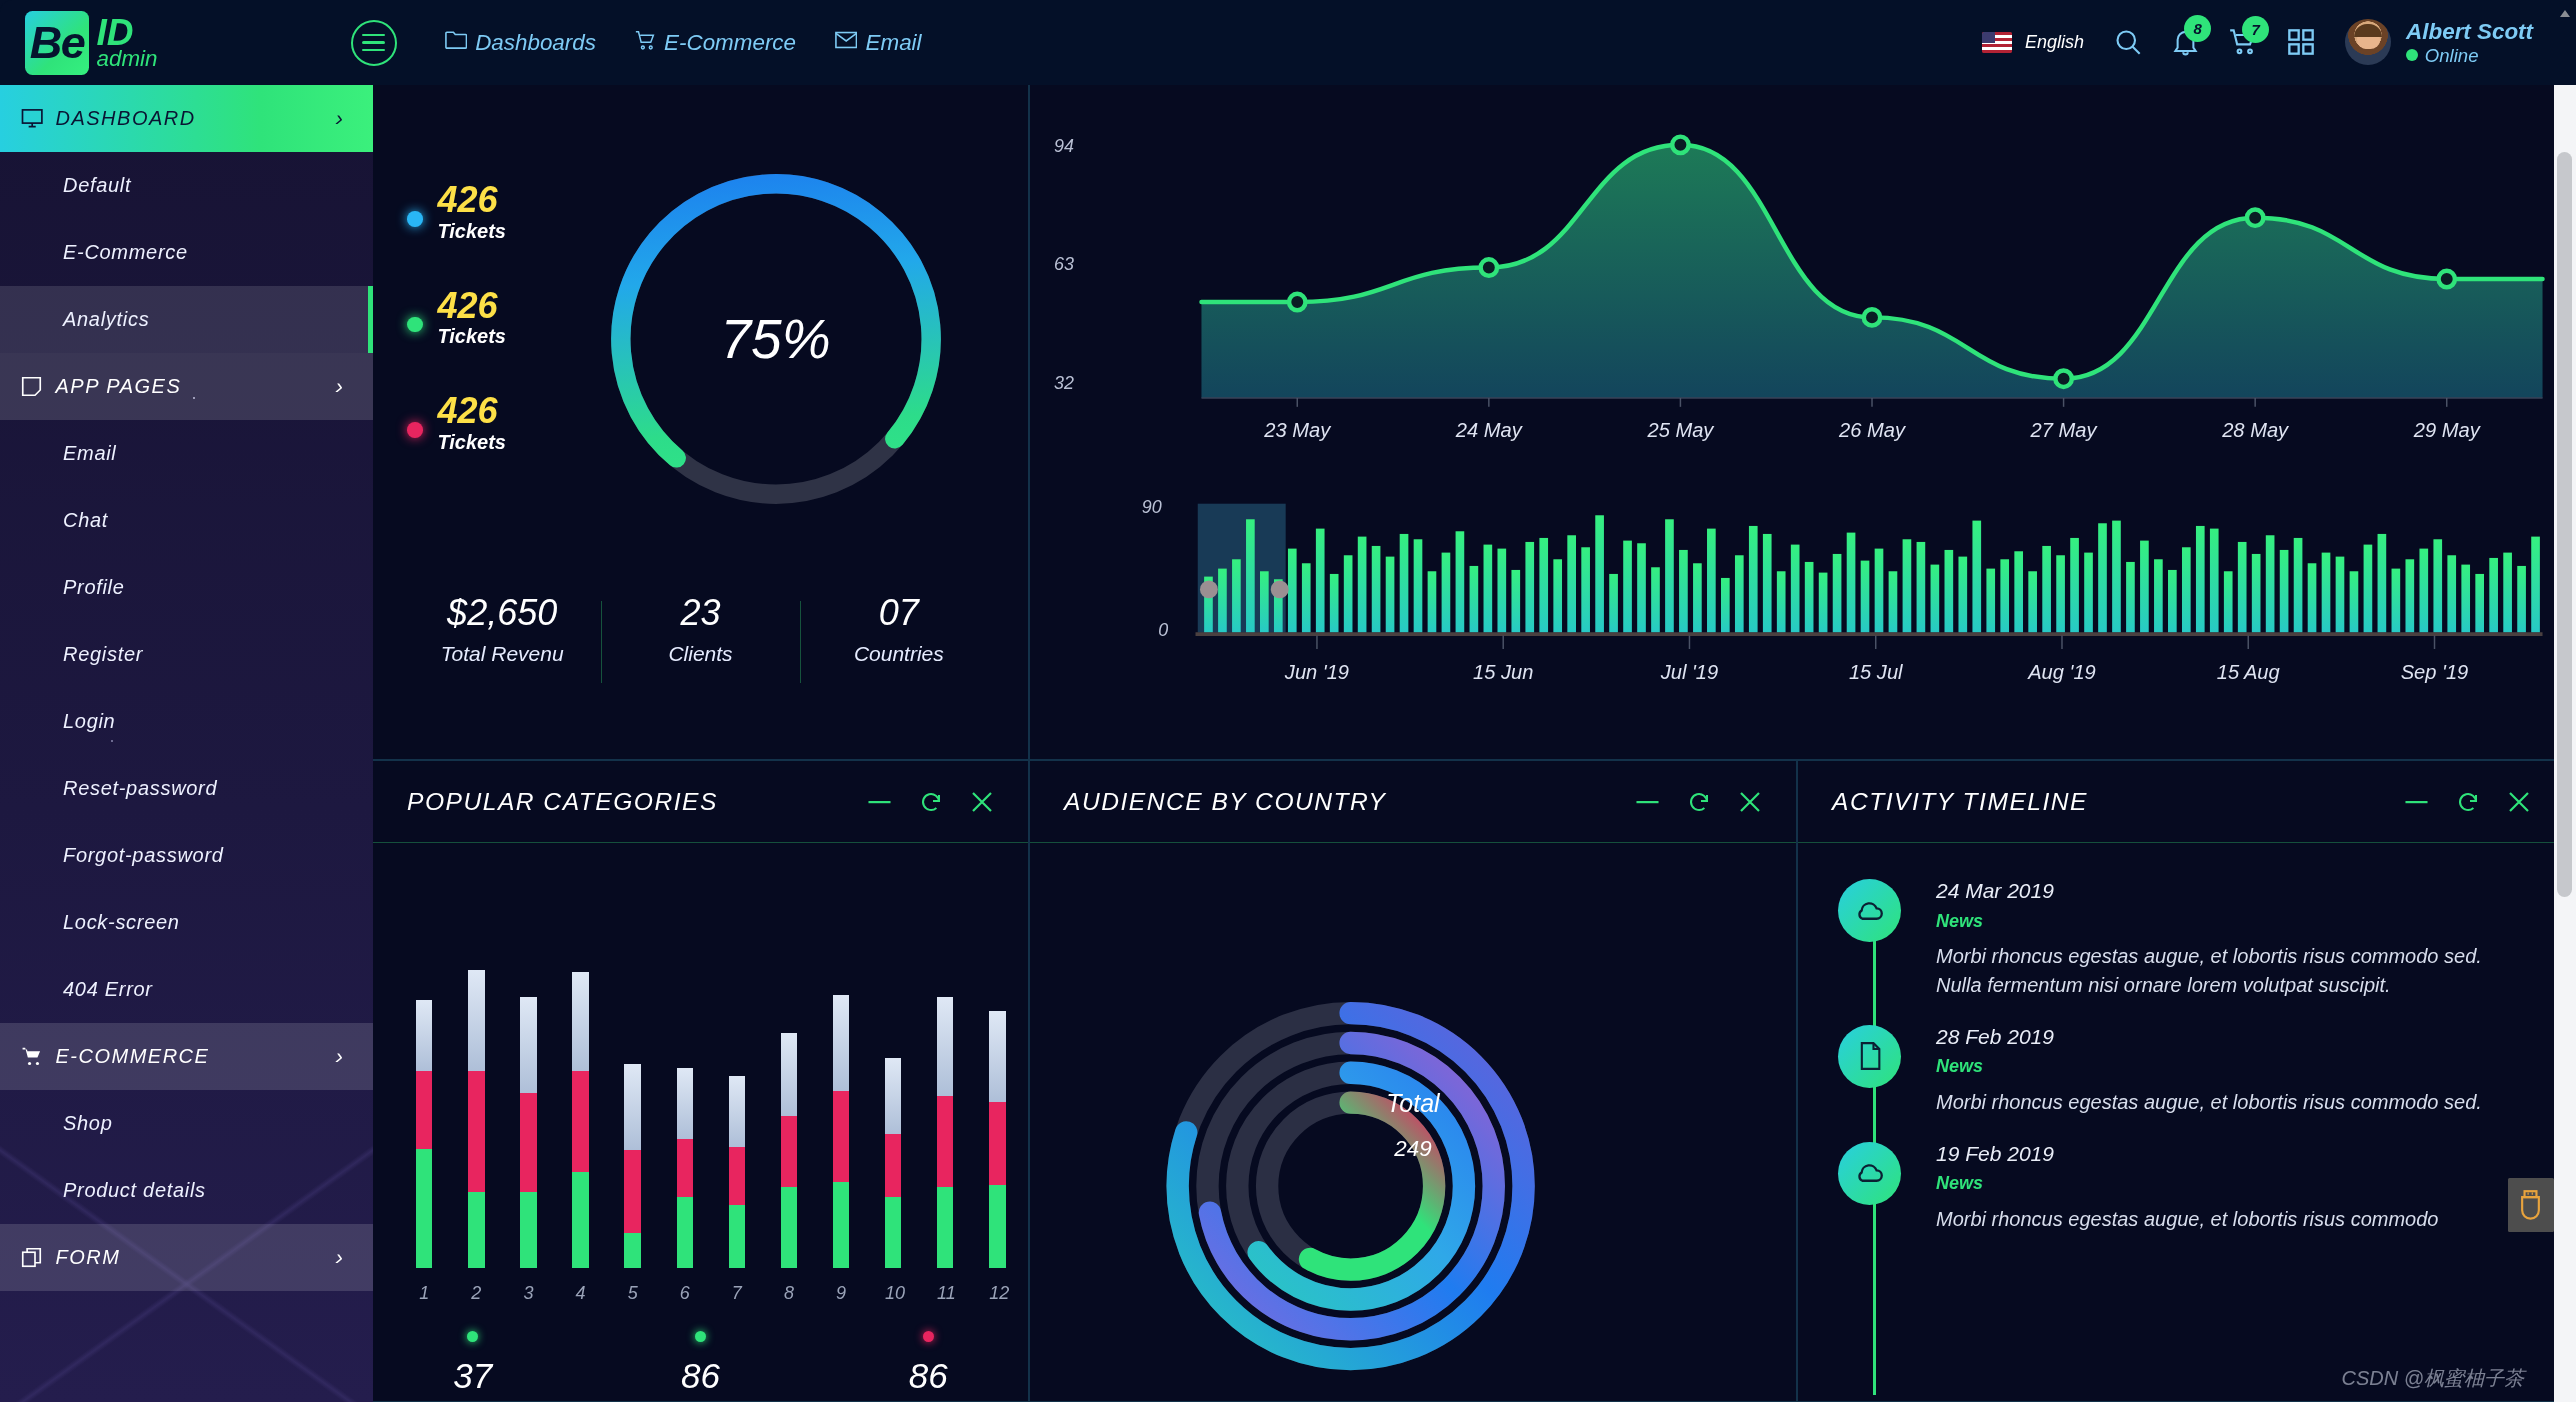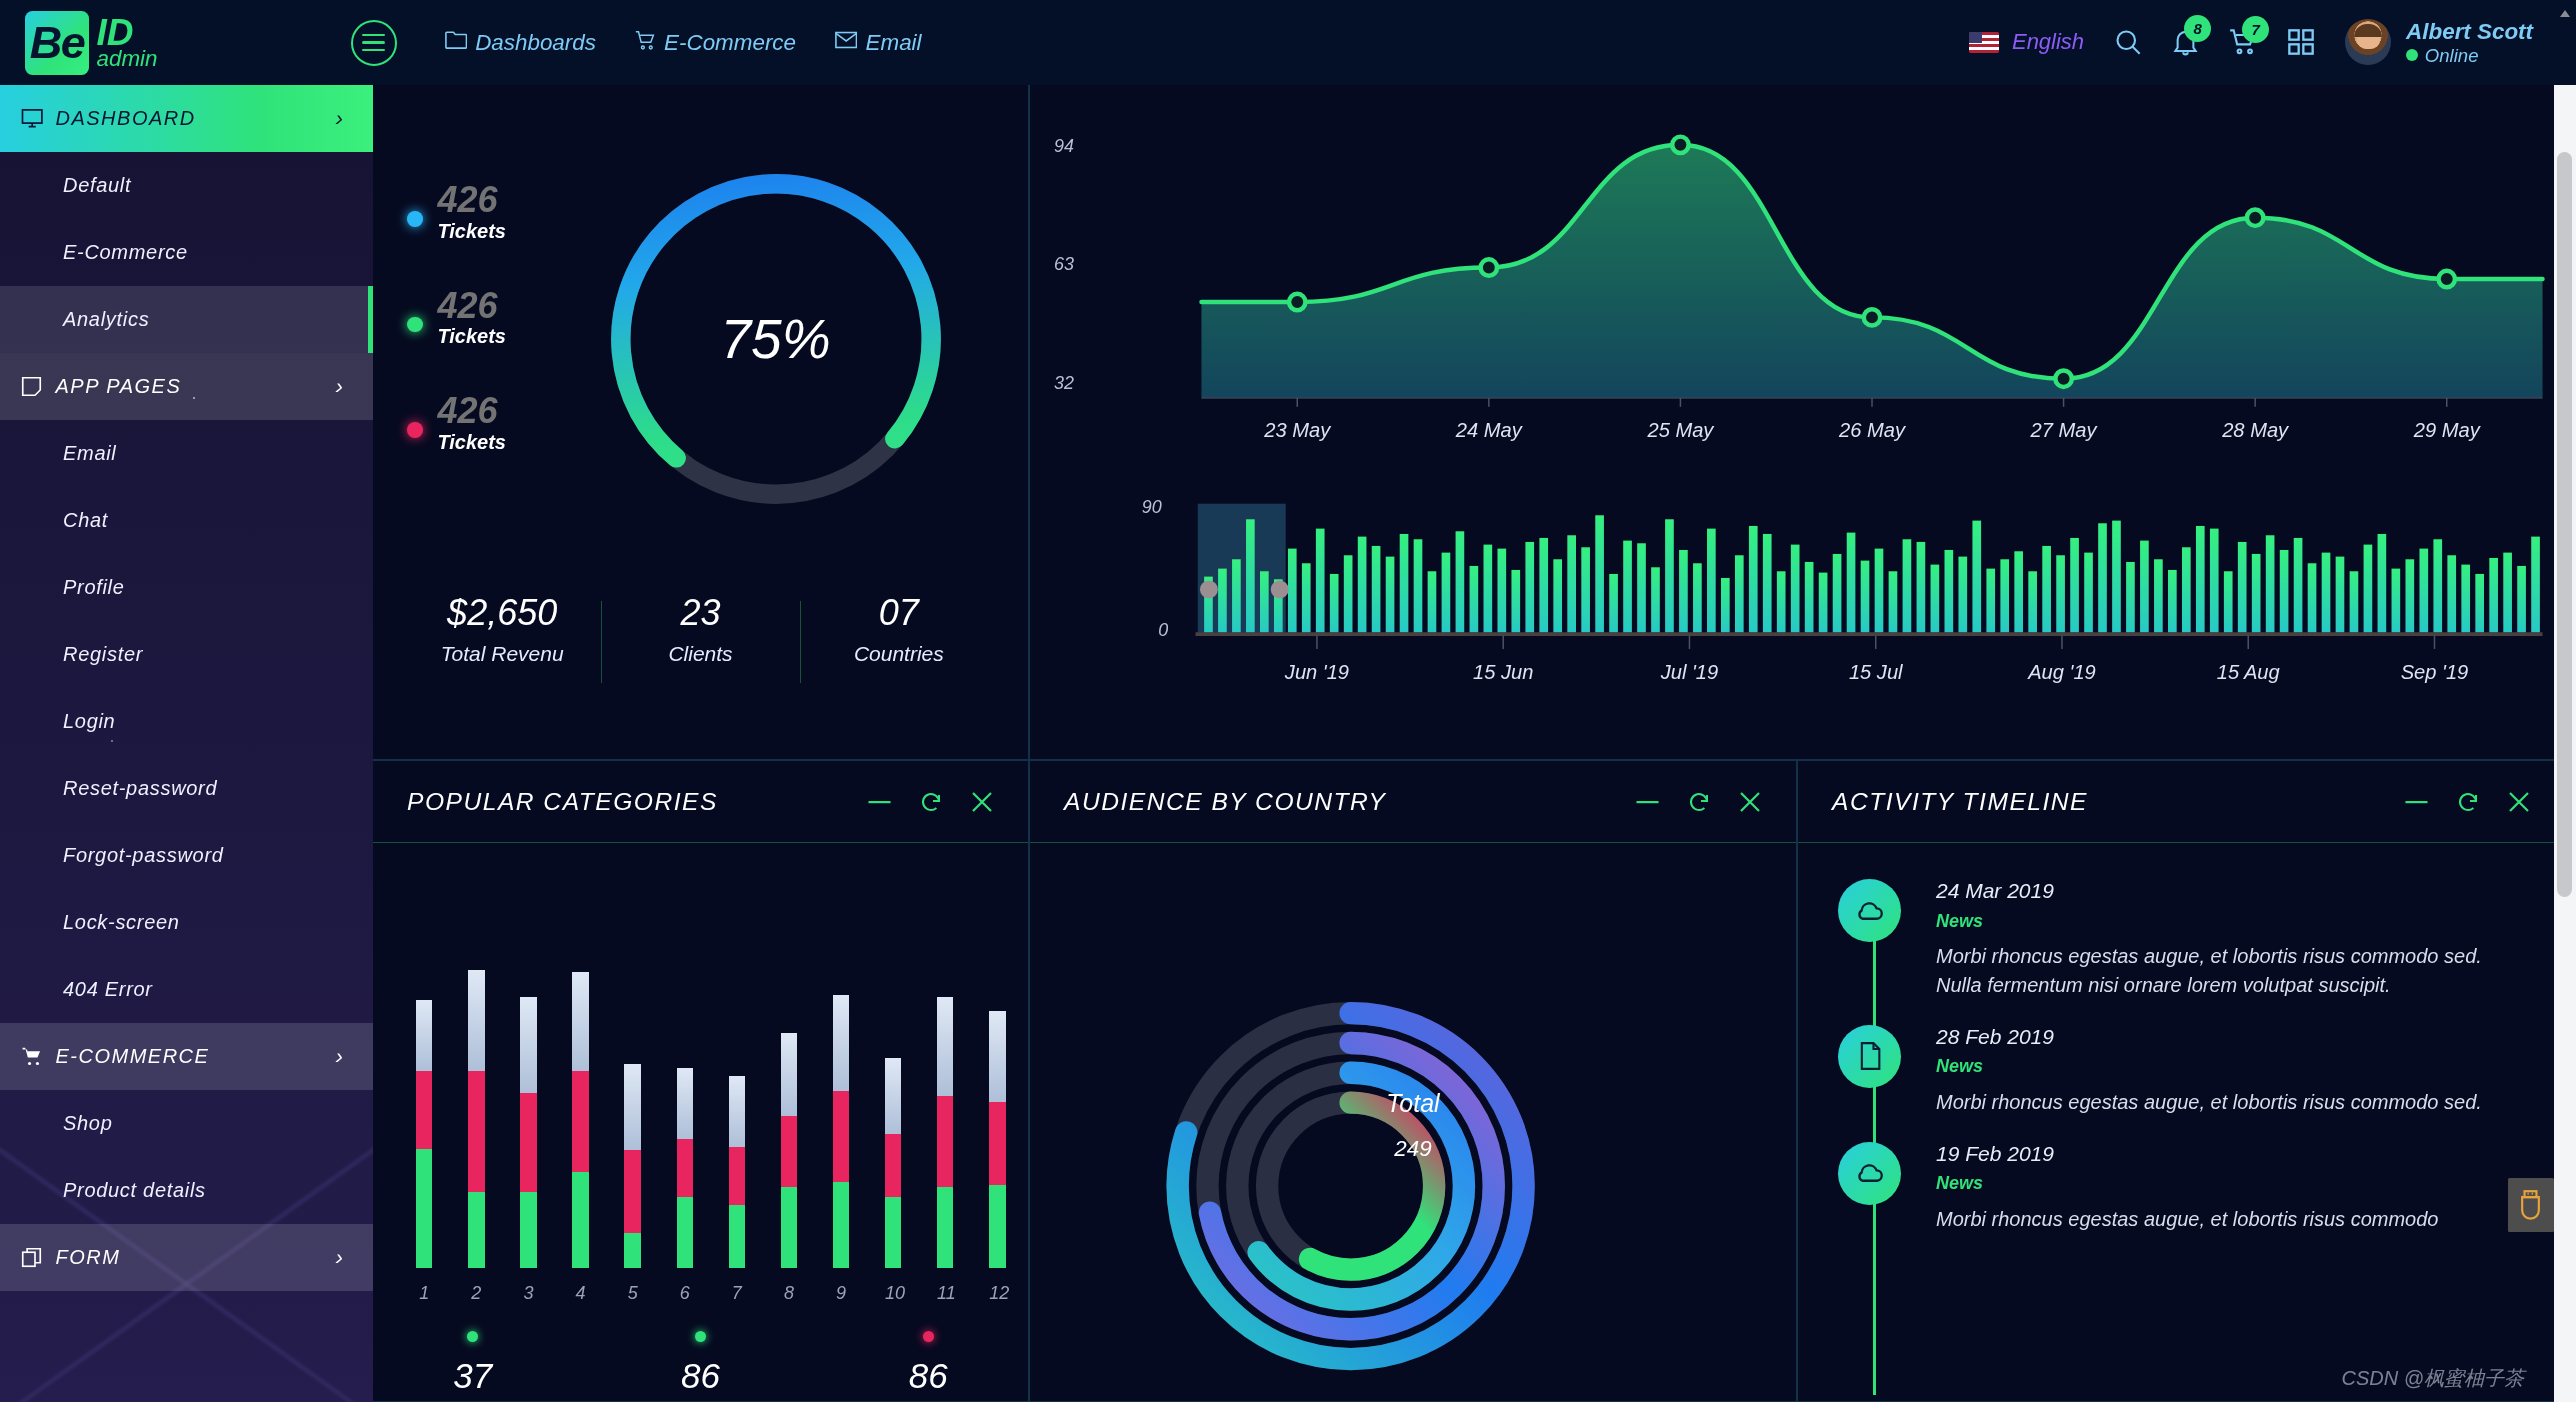--- a/index.html
+++ b/index.html
@@ -39,21 +39,21 @@
   .topnav { display:flex; align-items:center; gap:39px; margin-left: 48px; }
   .topnav a { color:#7ecbf5; font-size:22.4px; text-decoration:none; display:flex; align-items:center; gap:8.2px; }
   .topnav .ic { font-size:20px; }
 
   .header-right { margin-left:auto; display:flex; align-items:center; gap:30px; padding-right: 43px; }
   .flag { width:30px; height:21px; border-radius:2.2px; overflow:hidden; position:relative; flex:none;
           background:#b22234; }
   .flag .stripes { position:absolute; inset:0;
     background: repeating-linear-gradient(#b22234 0 3px, #ffffff 3px 6px); }
   .flag .canton { position:absolute; left:0; top:0; width:13.4px; height:11.2px; background:#3c3b6e; }
-  .lang { color:#8b5cf6; font-size:22px; }
+  .lang { color:#ffffff; font-size:18px; }
   .hicon { color:#7ecbf5; position:relative; cursor:pointer; display:flex; align-items:center; }
   .hicon svg { display:block; }
   .badge {
     position:absolute; top:-12px; right:-12px; width:27px; height:27px; border-radius:50%;
     background:#2fe37a; color:#06142e; font-size:15px; font-weight:bold;
     display:flex; align-items:center; justify-content:center;
   }
   .avatar {
     width:46px; height:46px; border-radius:50%; overflow:hidden; flex:none;
     background: radial-gradient(circle at 50% 35%, #d8a87c 0 36%, #6b4226 37% 52%, #2b3a55 53% 100%);
@@ -119,21 +119,21 @@
   .card-acts { margin-left:auto; display:flex; align-items:center; gap:27px; }
   .card-acts .a { color:#2fe37a; cursor:pointer; display:flex; }
 
   
   #tickets-card { left:0; top:0; width:656px; height:675px; border-left:none; border-top:none; }
   .tickets-inner { display:flex; align-items:center; padding:30px 0 0 15px; height:477px; }
   .legend-col { width:186px; padding-left:19.4px; }
   .legend-row { margin-bottom:43px; position:relative; padding-left:30px;}
   .legend-dot{ position:absolute; left:0; top:31px; width:15.7px;height:15.7px;border-radius:50%;
                box-shadow:0 0 10.4px currentColor; }
-  .legend-num{ color:#737373; font-size:36px; font-weight:bold; line-height:1.1;}
+  .legend-num{ color:#fde047; font-size:36px; font-weight:bold; line-height:1.1;}
   .legend-lbl{ color:#fff; font-size:20px; font-weight:bold;}
   .gauge-wrap{ position:relative; width:388px; height:388px; margin-left:7.5px;}
   .gauge-center{ position:absolute; inset:0; display:flex; align-items:center; justify-content:center;
                  color:#fff; font-size:55px; font-weight:300;}
   .kpi-row{ display:flex; height:134px; align-items:center; padding:0 30px; }
   .kpi{ flex:1; text-align:center; position:relative;}
   .kpi + .kpi::before{ content:""; position:absolute; left:0; top:9px; height:82px; width:0.7px; background:#16533d;}
   .kpi-num{ color:#fff; font-size:36px; font-weight:300; }
   .kpi-lbl{ color:#e6ecff; font-size:21px; margin-top:7.5px; }
 

